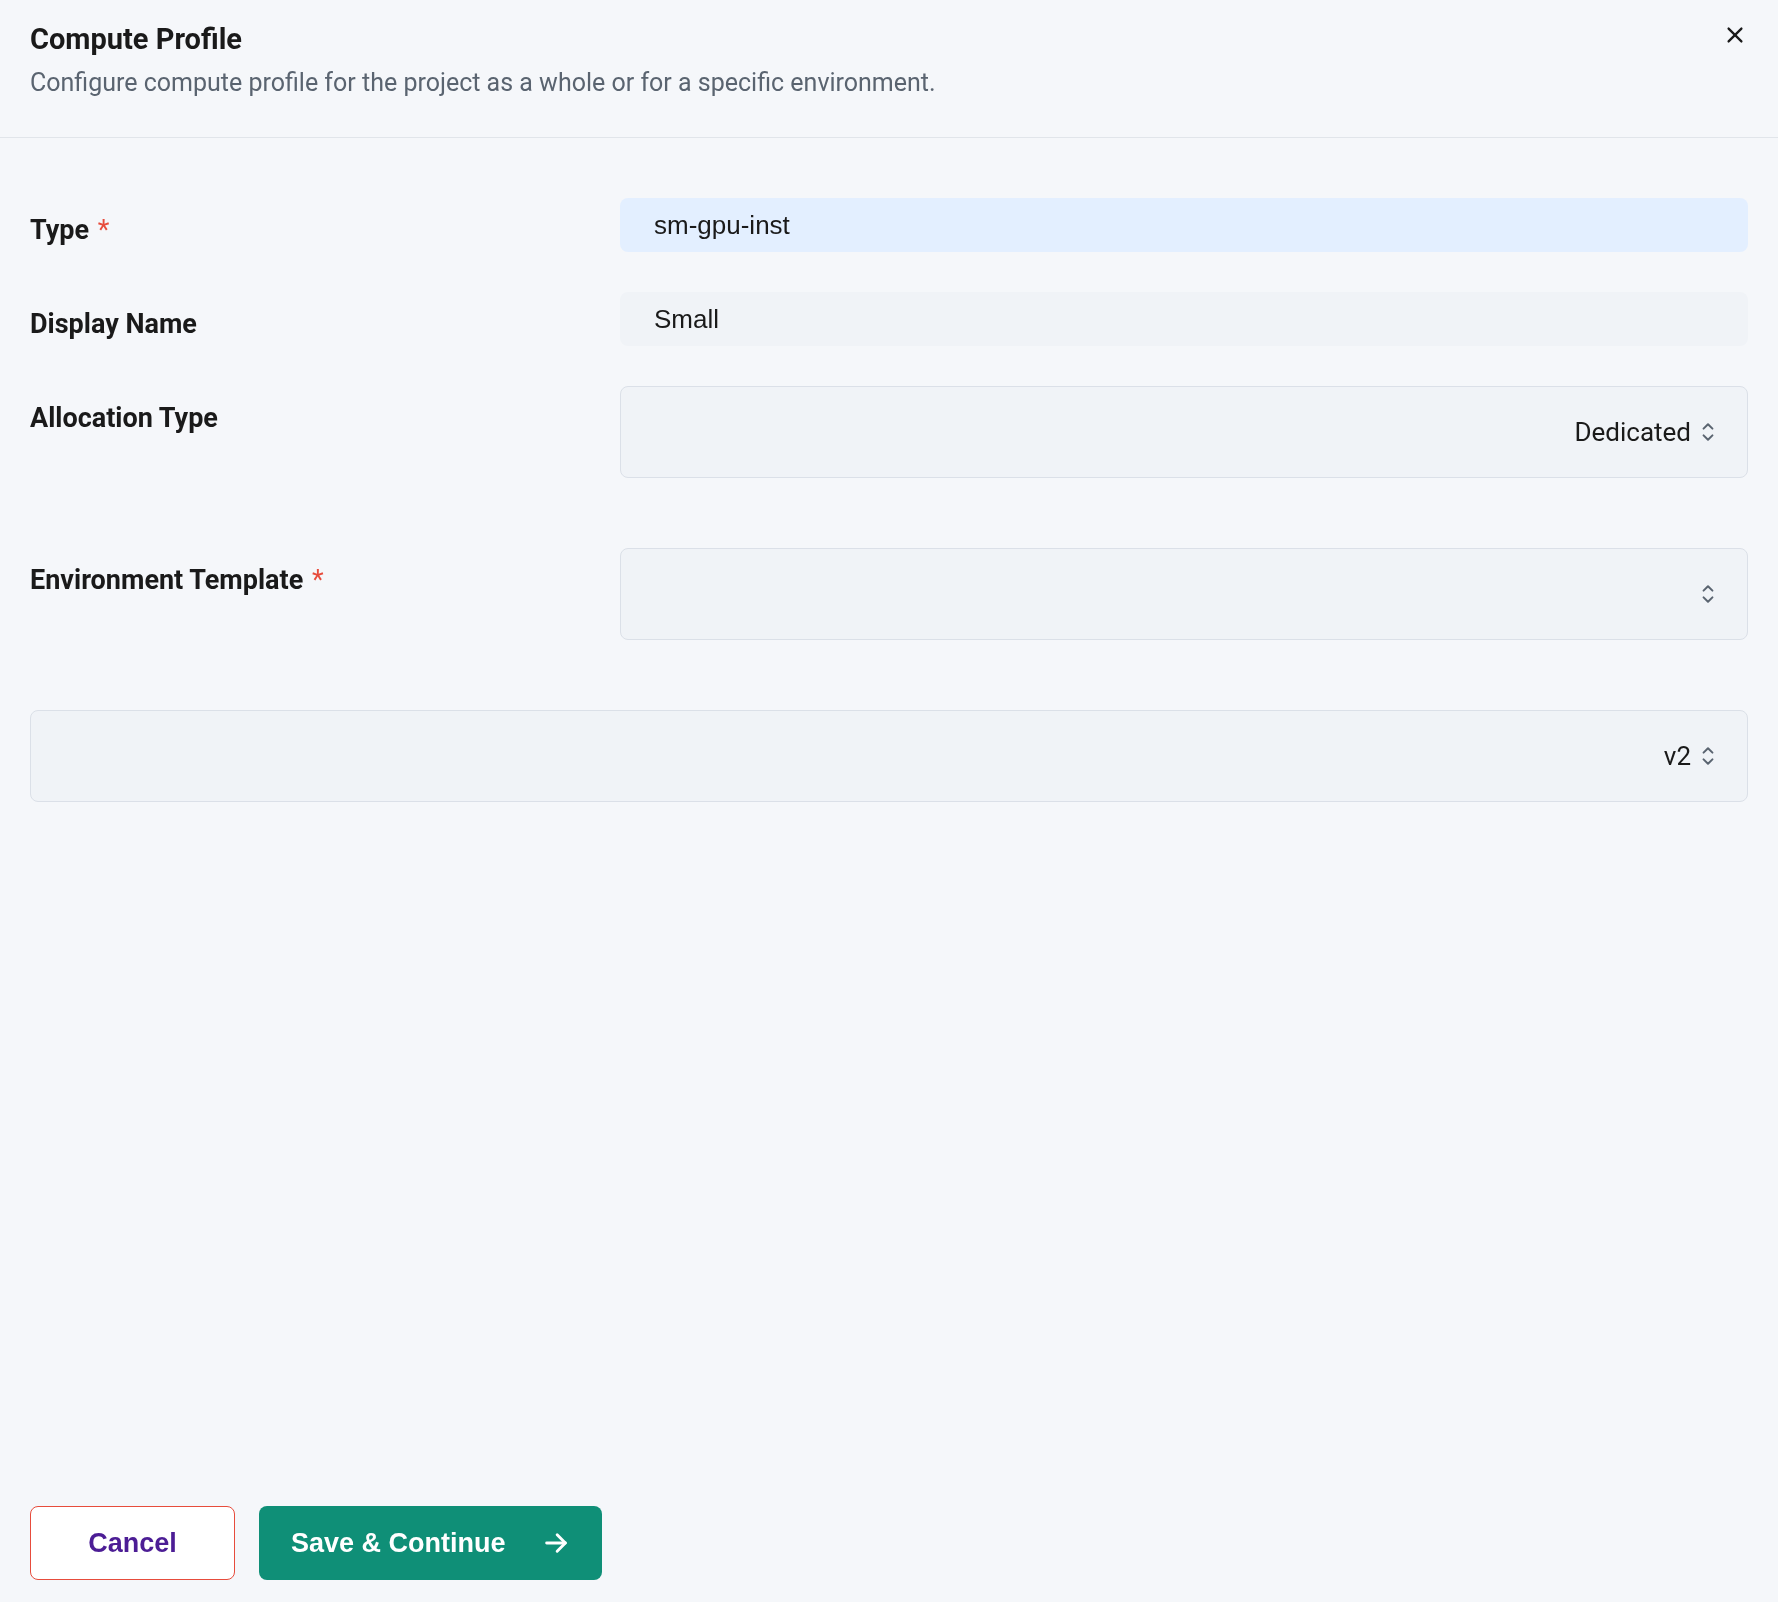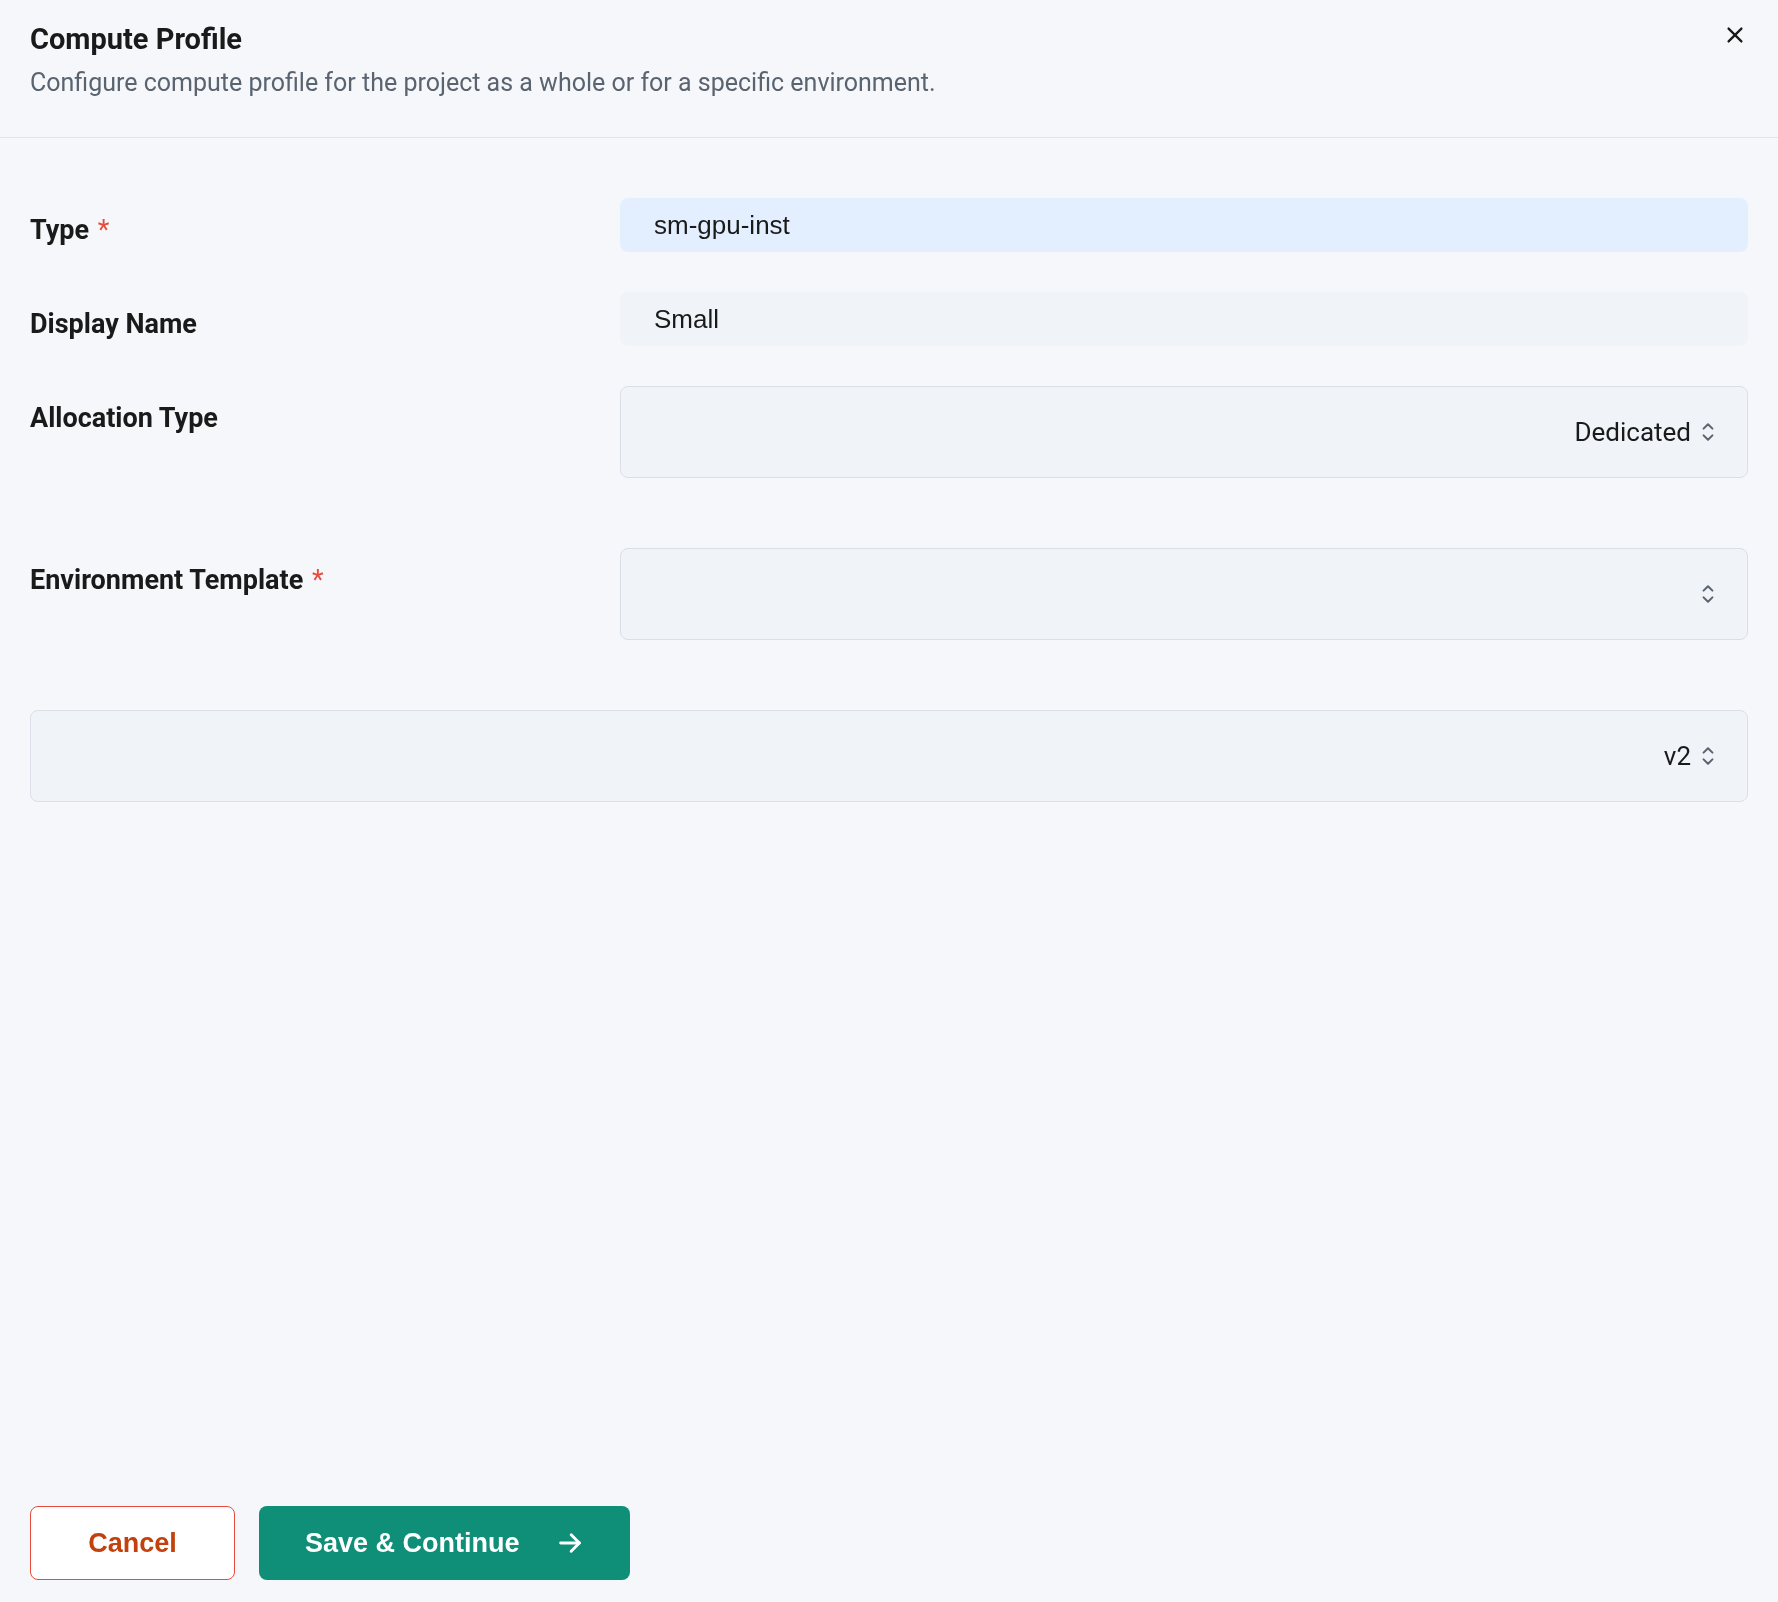--- a/index.html
+++ b/index.html
@@ -149,28 +149,28 @@
       cursor: pointer;
       display: flex;
       align-items: center;
       justify-content: center;
       gap: 16px;
       padding: 0 40px;
     }
     .btn-cancel {
       background: #fff;
       border: 1.5px solid #e74c3c;
-      color: #c2410c;
+      color: #4c1d95;
       width: 205px;
     }
     .btn-primary {
       background: #0f8f77;
       border: none;
       color: #fff;
-      padding: 0 46px;
+      padding: 0 32px;
       gap: 36px;
     }
     .btn-primary svg {
       width: 28px;
       height: 28px;
     }
   </style>
 </head>
 <body>
 

